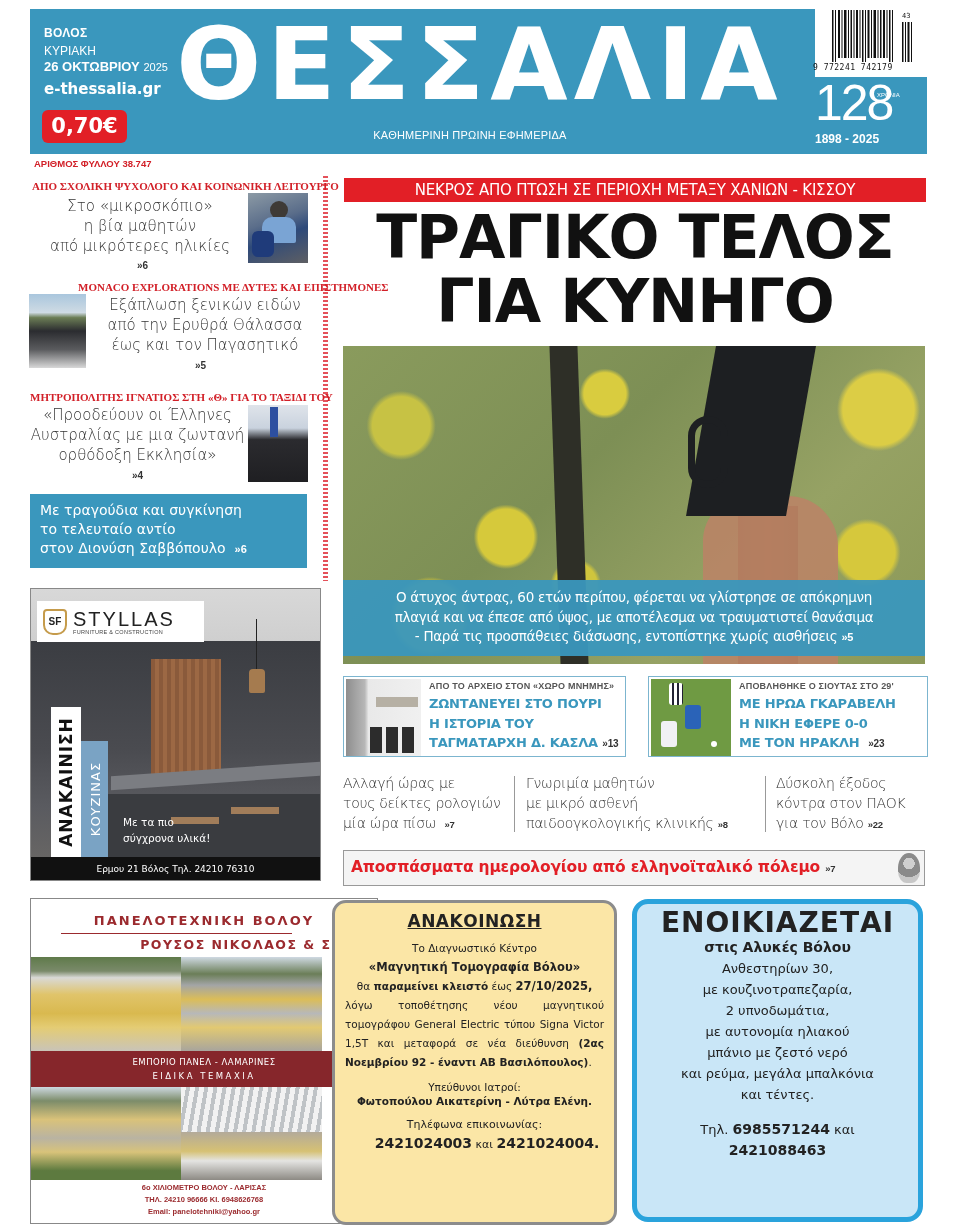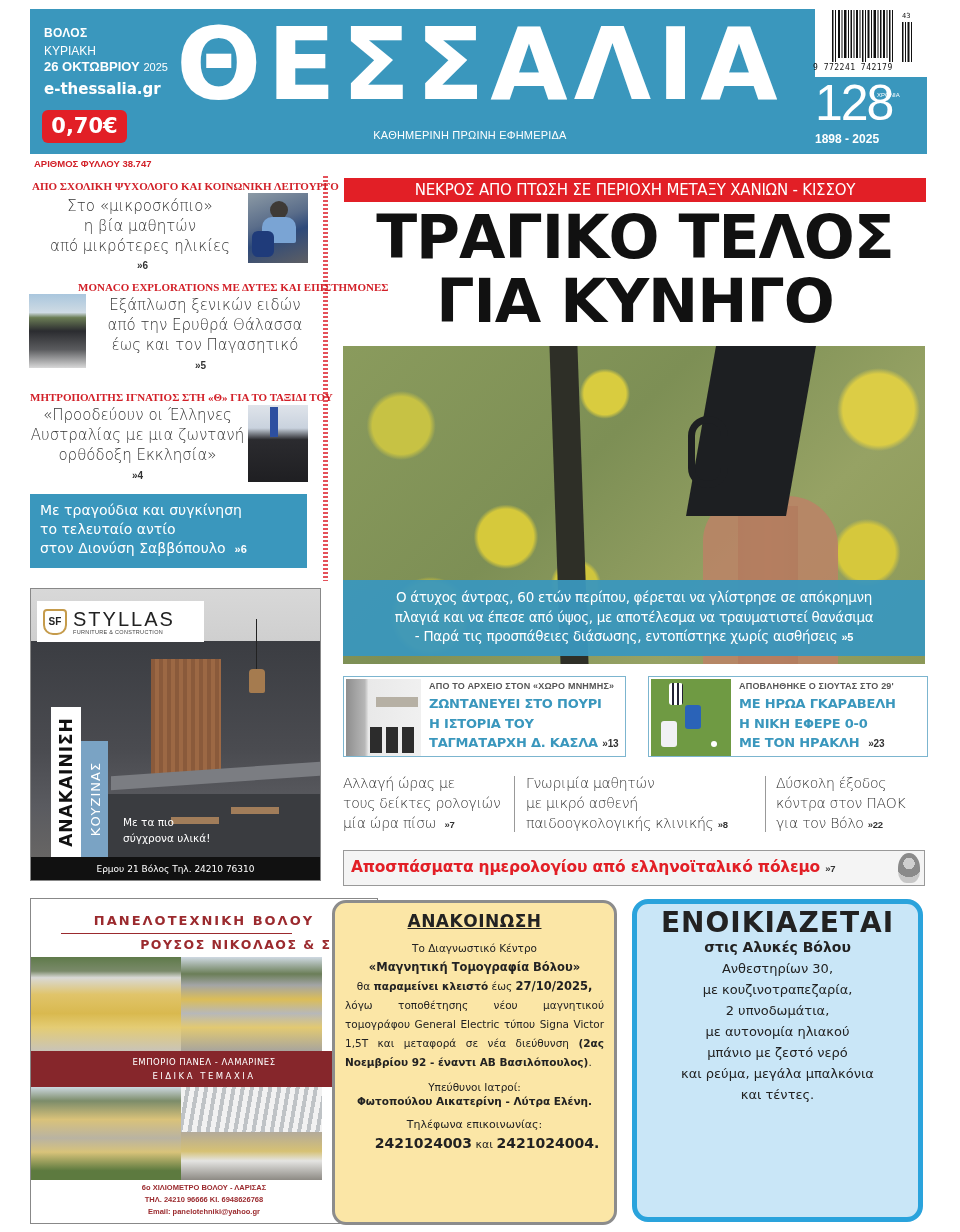--- a/index.html
+++ b/index.html
@@ -362,13 +362,17 @@
   <div class="rent-sub">στις Αλυκές Βόλου</div>
   <div class="rent-body">
     <div>Ανθεστηρίων 30,</div>
     <div>με κουζινοτραπεζαρία,</div>
     <div>2 υπνοδωμάτια,</div>
     <div>με αυτονομία ηλιακού</div>
     <div>μπάνιο με ζεστό νερό</div>
     <div>και ρεύμα, μεγάλα μπαλκόνια</div>
     <div>και τέντες.</div>
   </div>
+  <div class="rent-phone">
+    <div><span>Τηλ. </span><b>6985571244</b><span> και</span></div>
+    <b>2421088463</b>
+  </div>
 </div>
 
 </body></html>

